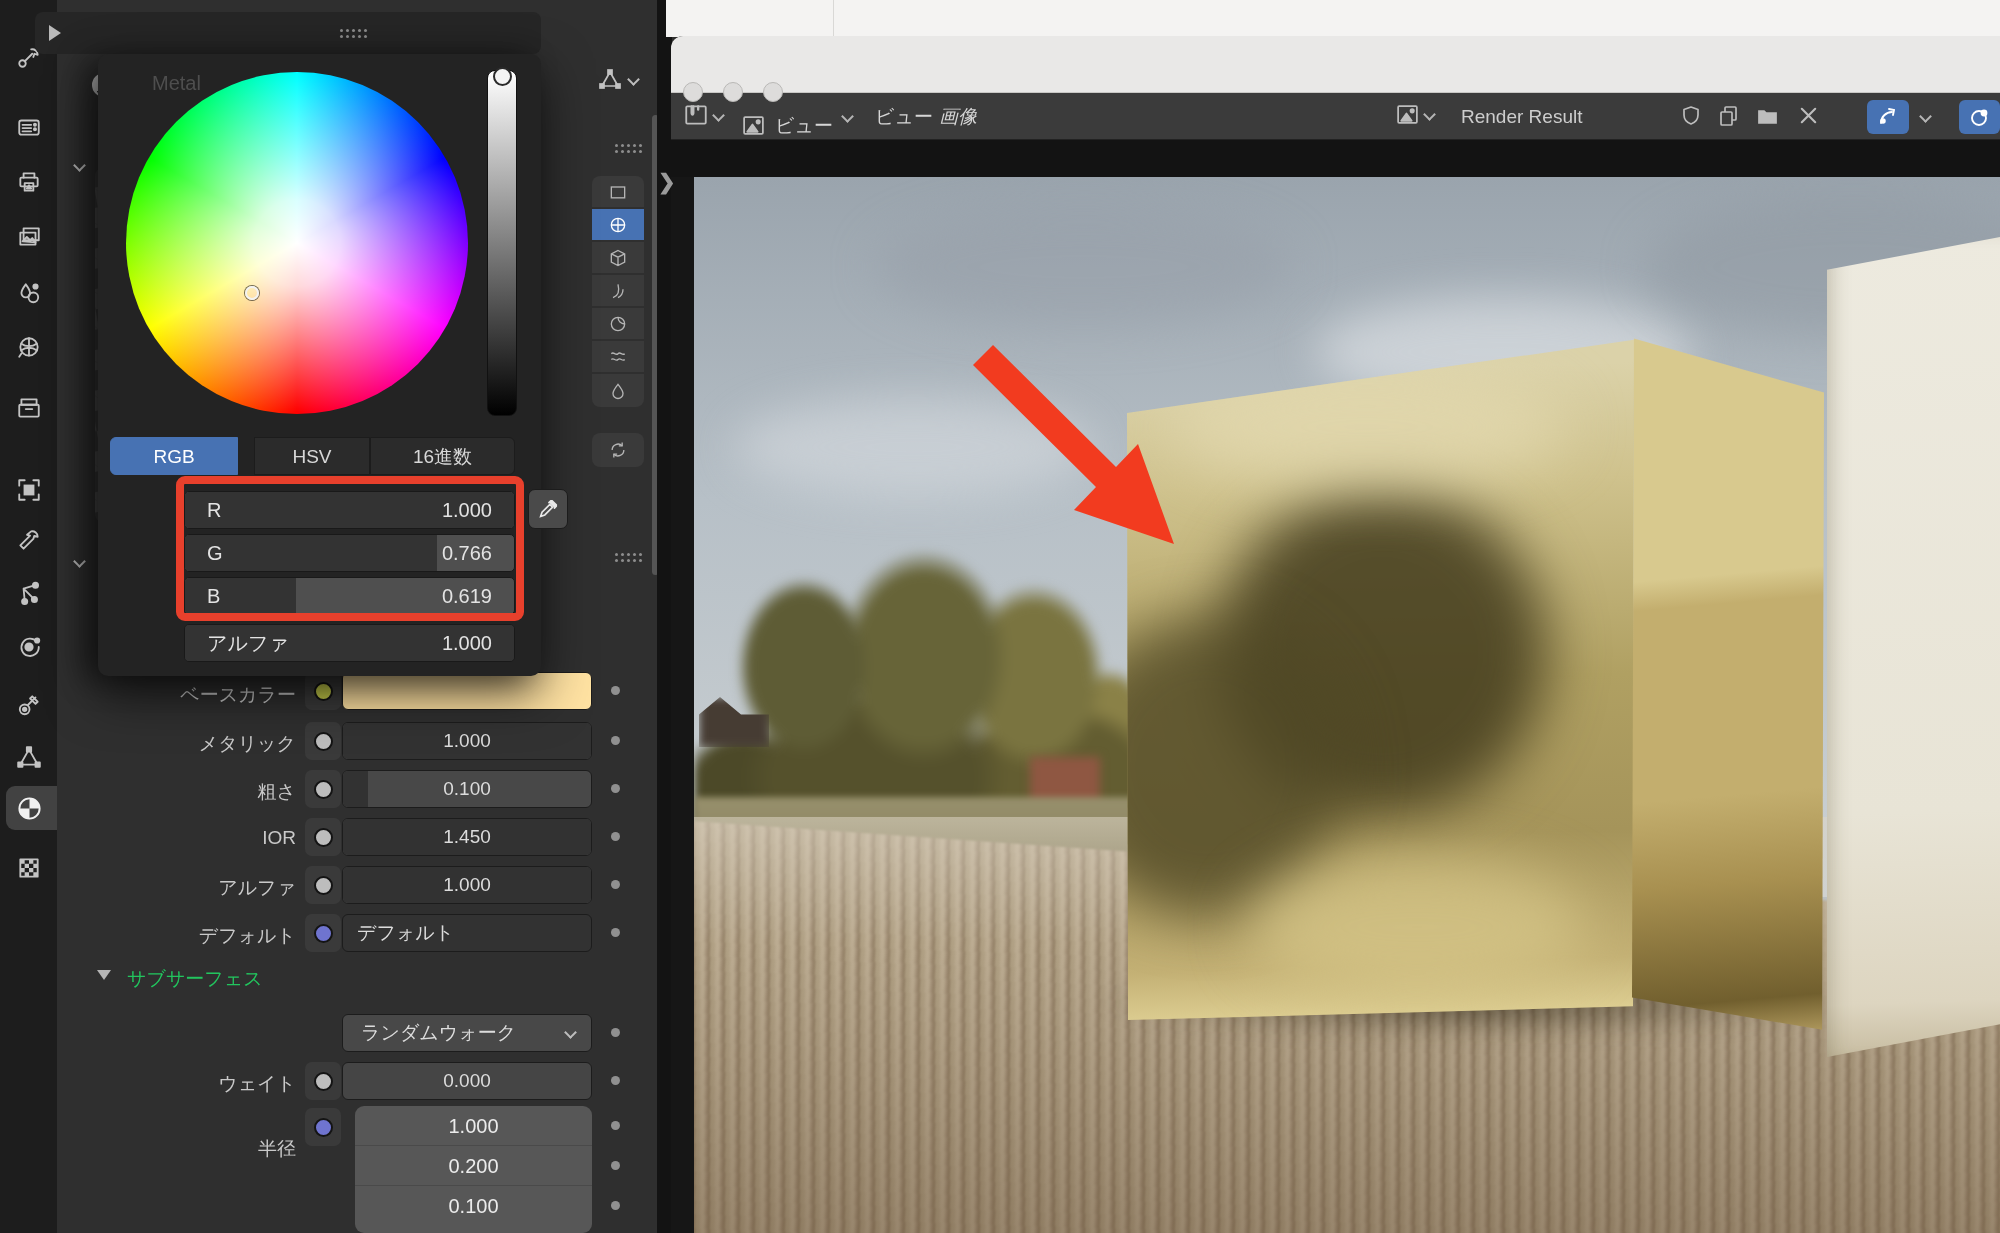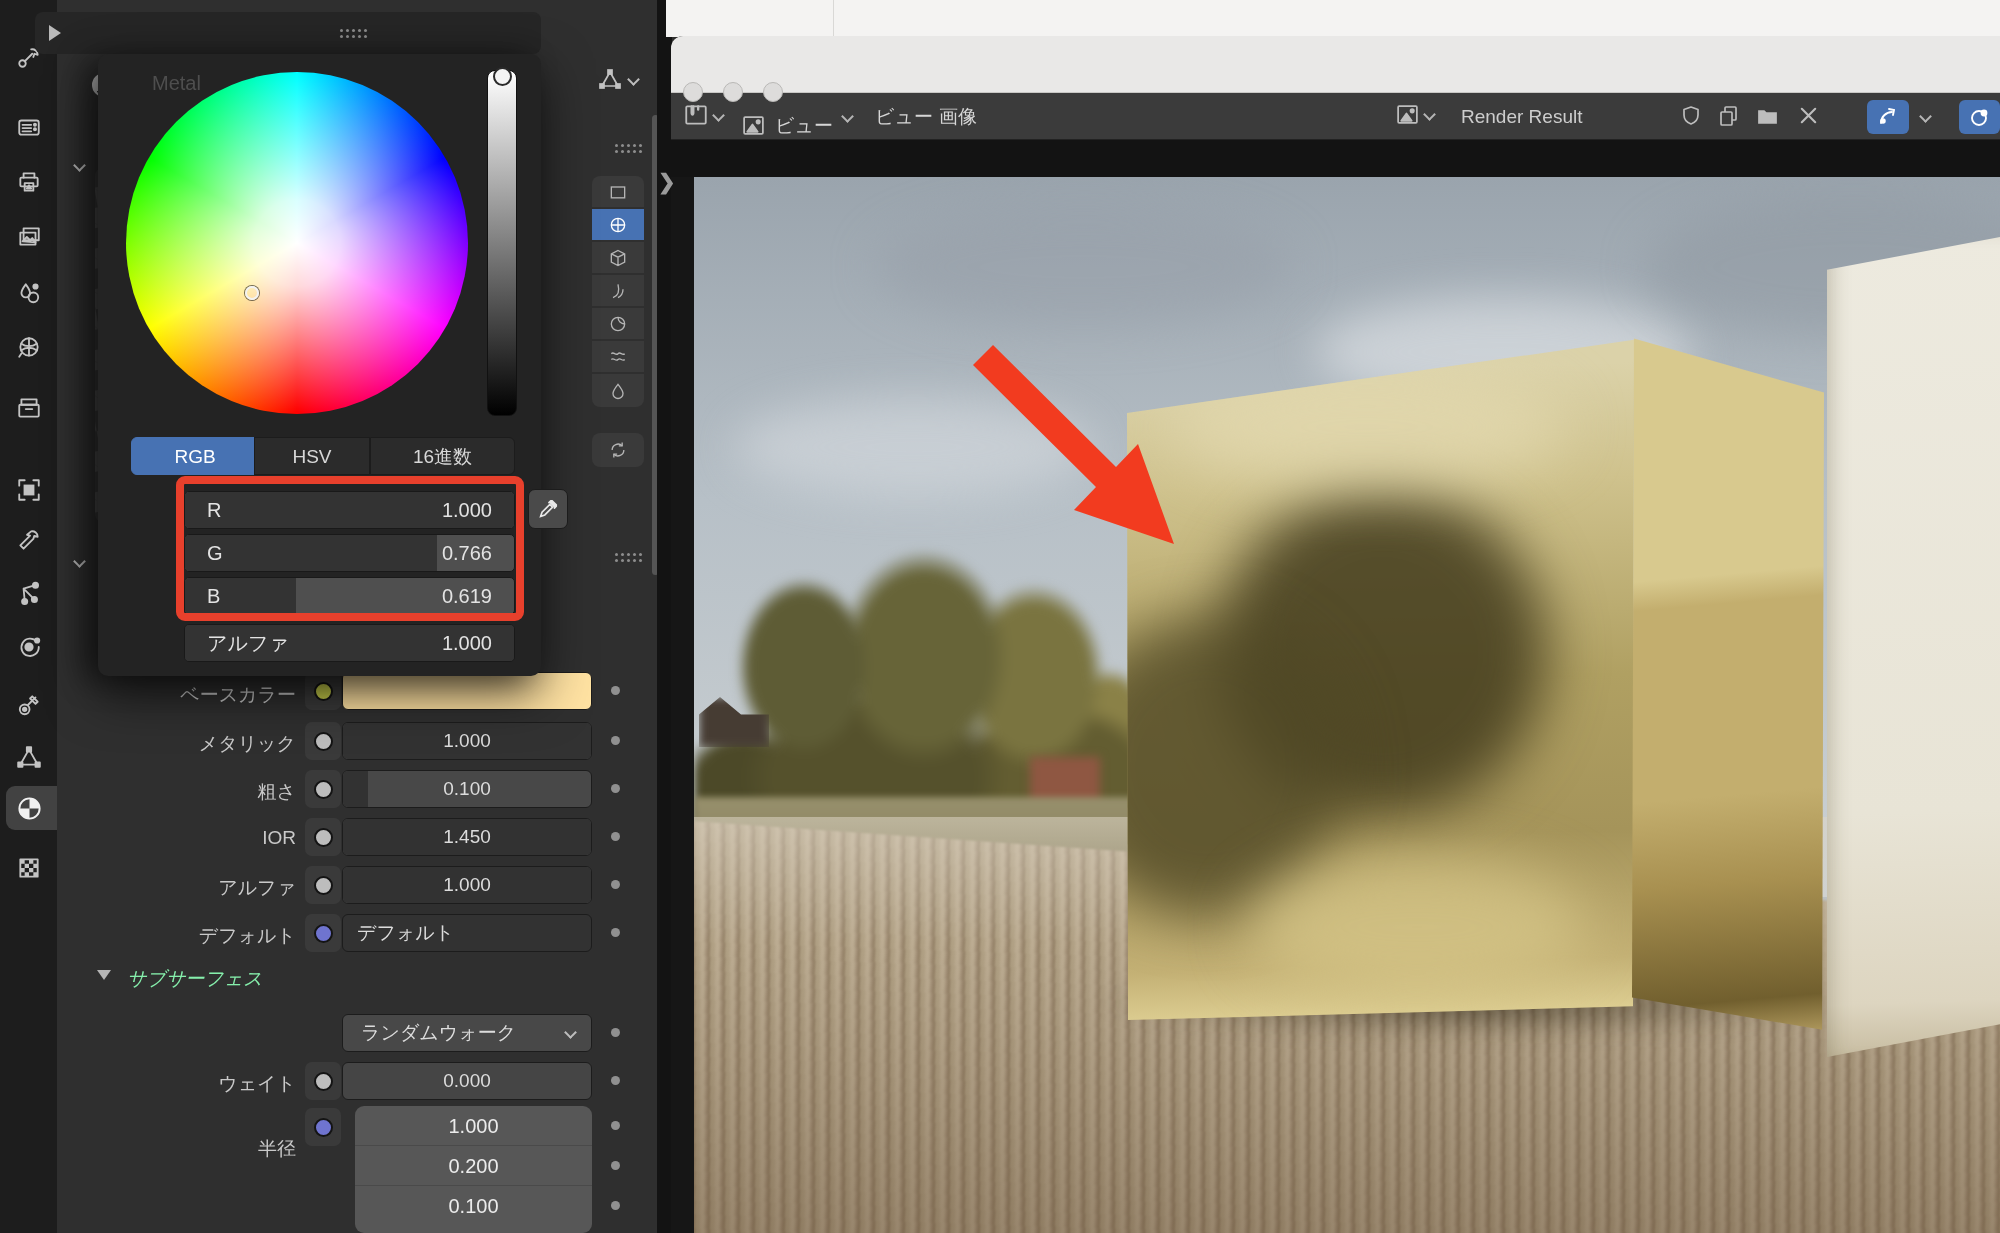--- a/index.html
+++ b/index.html
@@ -21,21 +21,21 @@
   .plabel { position:absolute; color:#c9c9c9; font-size:19px; text-align:right; width:236px; left:3px; }
   .sockbox { position:absolute; left:248px; width:36px; height:38px; background:#3a3a3a;
     border-radius:7px; display:flex; align-items:center; justify-content:center; }
   .sock { width:19px; height:19px; border-radius:50%; border:2px solid #141414; }
   .slider { position:absolute; left:285px; width:250px; height:38px; background:#484848;
     border:1px solid #1c1c1c; border-radius:6px; overflow:hidden; }
   .slider .fill { position:absolute; left:0; top:0; bottom:0; background:#323232; }
   .slider .val, .slider .lab { position:absolute; top:0; line-height:36px; color:#dcdcdc; font-size:19px; }
   .slider .val { right:0; width:100%; text-align:center; }
   .deco { position:absolute; width:9px; height:9px; border-radius:50%; background:#909090; left:554px; }
-  .phead { position:absolute; color:#86efac; font-size:19px;font-style:italic; }
+  .phead { position:absolute; color:#22c55e; font-size:19px; }
   .chev { display:inline-block; width:9px; height:9px; border-right:2px solid #bdbdbd;
     border-bottom:2px solid #bdbdbd; transform:rotate(45deg); }
   .grip { position:absolute; width:3px; height:3px; border-radius:50%; background:#8d8d8d;
     box-shadow:6px 0 0 #8d8d8d,12px 0 0 #8d8d8d,18px 0 0 #8d8d8d,24px 0 0 #8d8d8d,
       0 6px 0 #8d8d8d,6px 6px 0 #8d8d8d,12px 6px 0 #8d8d8d,18px 6px 0 #8d8d8d,24px 6px 0 #8d8d8d; }
   #checker { left:38px; top:168px; width:78px; height:354px; overflow:hidden; border-radius:8px 0 0 8px; background:#393939; }
   #checker .pat { position:absolute; left:-30px; top:-30px; width:200px; height:440px;
     background-image:linear-gradient(45deg,#4d4d4d 25%,transparent 25%,transparent 75%,#4d4d4d 75%),
       linear-gradient(45deg,#4d4d4d 25%,transparent 25%,transparent 75%,#4d4d4d 75%);
     background-size:40px 40px; background-position:0 0,20px 20px; transform:rotate(-10deg); }
@@ -421,21 +421,21 @@
     <span class="tri" style="position:absolute;left:14px;top:13px;"></span>
     <div class="grip" style="left:305px;top:17px;"></div>
   </div>
 
   <div id="popup" class="abs">
     <div id="wheel"></div>
     <div id="wheelcur"></div>
     <div id="vslider"></div>
     <div id="vhandle"></div>
 
-    <div class="tab active" style="left: 33px; width: 128px; border-radius: 6px 0px 0px 6px; background: rgb(71, 114, 179);">RGB</div>
+    <div class="tab active" style="left: 12px; width: 128px; border-radius: 6px 0px 0px 6px; background: rgb(71, 114, 179);">RGB</div>
     <div class="tab" style="left:156px;width:116px;">HSV</div>
     <div class="tab" style="left:272px;width:145px;border-radius:0 6px 6px 0;">16進数</div>
 
     <div class="prow" style="top:437px;">
       <div class="fill" style="width: 100%;"></div>
       <span class="lab">R</span>
       <span class="val">1.000</span>
       </div>
     <div class="prow" style="top:480px;">
       <div class="fill" style="width: 76.6%;"></div>
@@ -486,21 +486,21 @@
       <div class="abs hicon" style="left:70px;top:9px;display:flex;align-items:center;gap:9px;">
         <svg width="25" height="25" viewBox="0 0 24 24">
           <rect x="3" y="4" width="18" height="16" rx="1"></rect>
             <circle cx="16.5" cy="8.5" r="1.6" fill="#bdbdbd"></circle>
             <path d="m6 18 5-7 5 7z" fill="#bdbdbd"></path>
           </svg>
         <span class="menuitem" style="position:static;">ビュー</span>
       </div>
       <span class="chev" style="position:absolute;left:172px;top:19px;border-color:#b5b5b5;"></span>
       <span class="menuitem" style="left:204px;">ビュー</span>
-      <span class="menuitem" style="left:268px;">画像</span>
+      <span class="menuitem" style="left:268px;font-style:italic;">画像</span>
 
       <div class="abs hicon" style="left:724px;top:9px;display:flex;align-items:center;gap:5px;">
         <svg width="25" height="25" viewBox="0 0 24 24">
           <rect x="3" y="4" width="18" height="16" rx="1"></rect>
             <circle cx="16.5" cy="8.5" r="1.6" fill="#bdbdbd"></circle>
             <path d="m6 18 5-7 5 7z" fill="#bdbdbd"></path>
           </svg>
         <span class="chev" style="border-color:#b5b5b5;"></span>
       </div>
       <span class="menuitem" style="left:790px;color:#cdcdcd;">Render Result</span>

